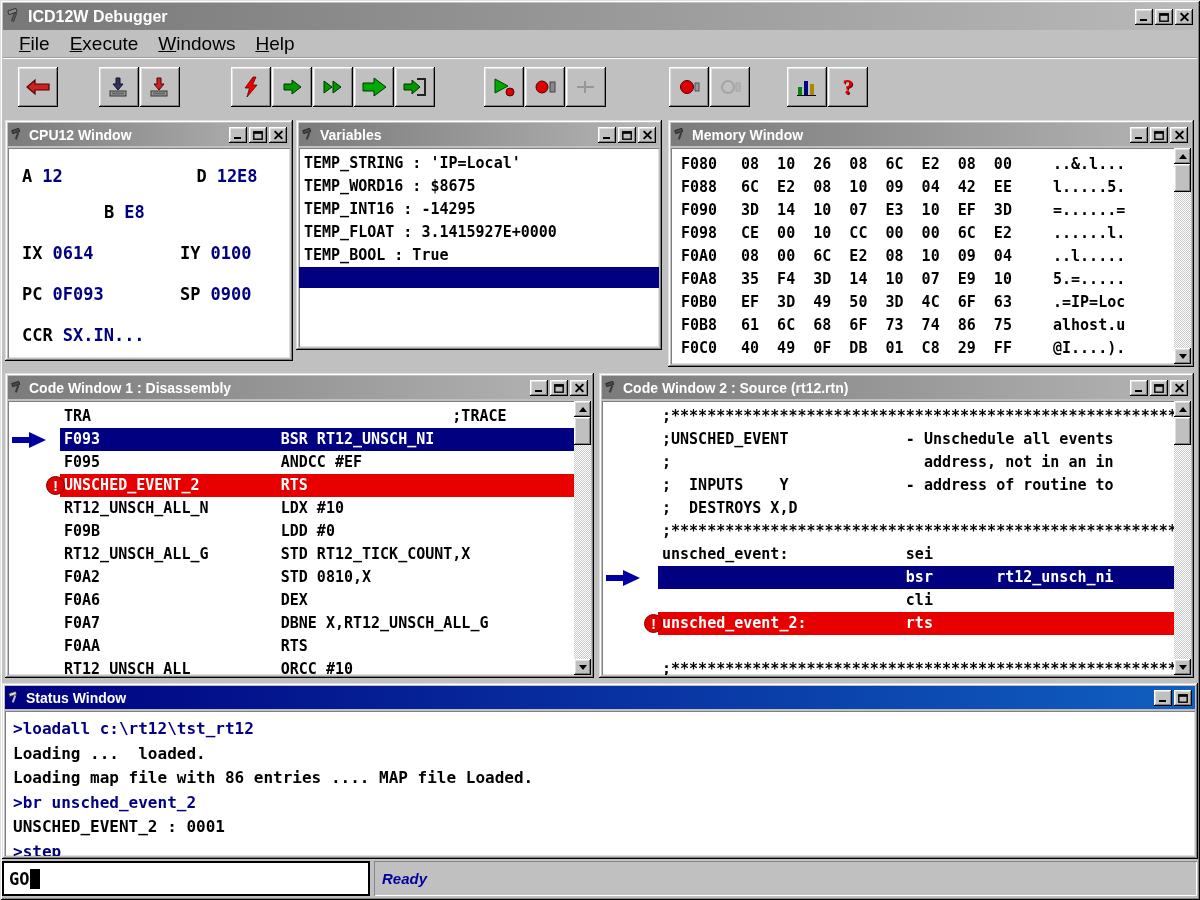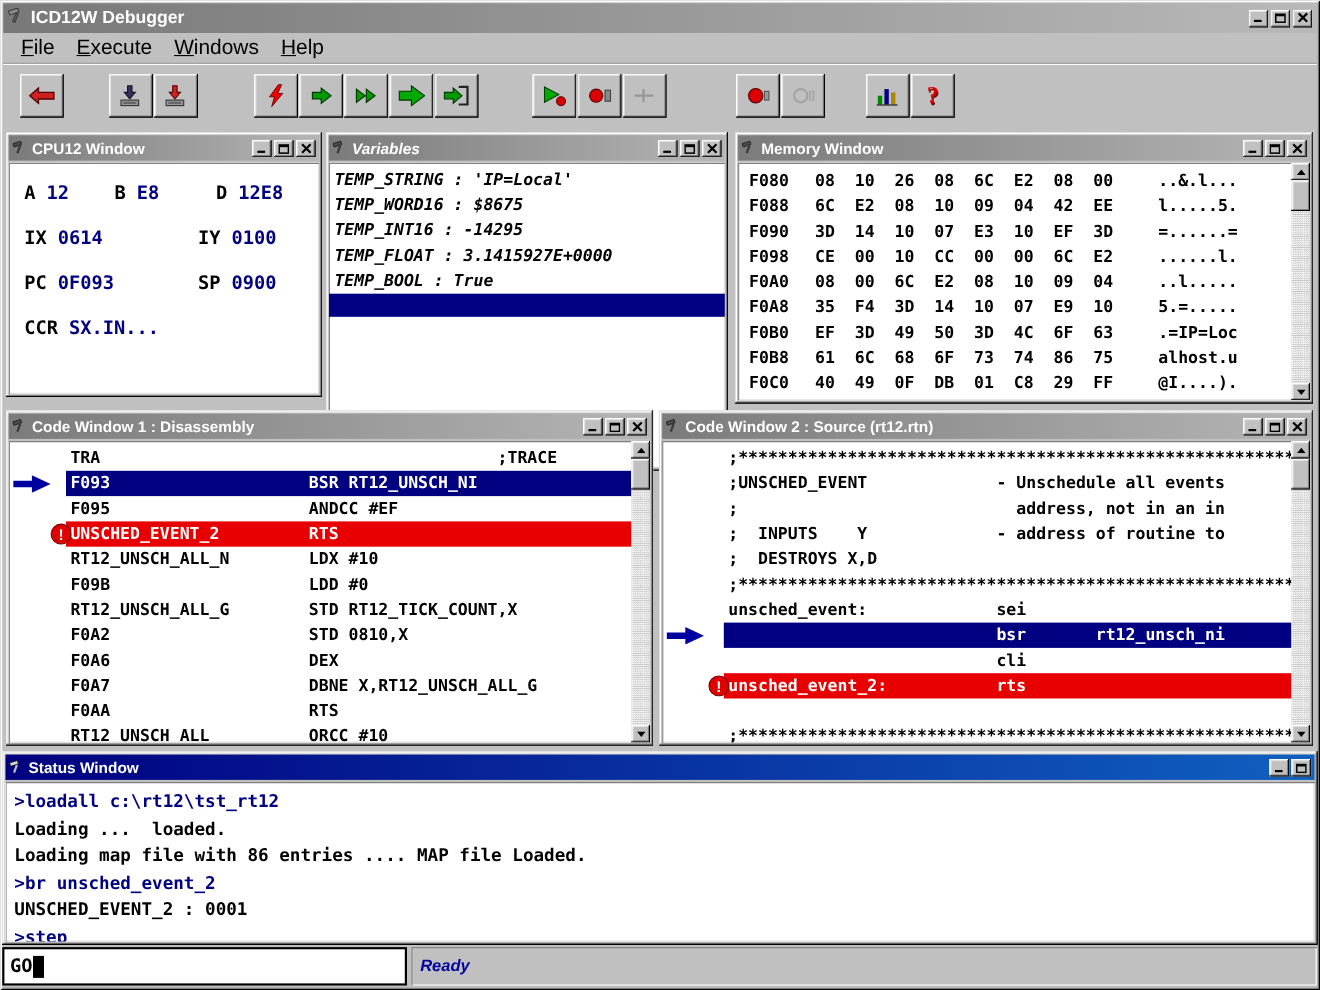--- a/index.html
+++ b/index.html
@@ -105,21 +105,21 @@
     background:#fff; border:2px solid #000; display:flex; align-items:center; padding-left:5px;
     font-family:"DejaVu Sans Mono","Liberation Mono",monospace; font-weight:bold; font-size:17px; }
   .cursor { display:inline-block; width:10px; height:20px; background:#000; margin-left:1px; }
   .status-panel { position:absolute; left:374px; top:861px; right:3px; height:35px;
     background:#c0c0c0; box-shadow: inset 1px 1px 0 #868686, inset -1px -1px 0 #fff;
     display:flex; align-items:center; padding-left:8px;
     color:#0000a0; font-size:15px; font-weight:bold;font-style:italic; }
 
   
   #win-cpu { left:5px;  top:120px; width:288px; height:241px; }
-  #win-var { left:296px; top:120px; width:366px; height:308px;font-style:italic; }
+  #win-var { left:296px; top:120px; width:366px; height:230px; }
   #win-mem { left:668px; top:120px; width:526px; height:247px; }
   #win-cw1 { left:5px;  top:373px; width:589px; height:305px; }
   #win-cw2 { left:599px; top:373px; width:595px; height:305px; }
   #win-status { left:2px; top:683px; width:1196px; height:176px; }
 </style>
 </head>
 <body>
 
 <div id="app">
 
@@ -299,21 +299,21 @@
           </span><span class="win-btn">
             <span><svg width="11" height="10" viewBox="0 0 10 9">
                 <path d="M1.5,1 L8.5,8 M8.5,1 L1.5,8" stroke="#000" stroke-width="1.8"></path>
               </svg></span>
           </span></span>
     </div>
     <div class="client">
       <div id="cpu-rows">
           <div class="cpu-row">
             <span class="cpu-pair" style="min-width: 82px;"><span class="cpu-lab">A</span><span class="cpu-val">12</span></span>
-            <span class="cpu-pair" style="min-width: 82px;"><span class="cpu-lab">B</span><span class="cpu-val">E8</span></span>
+            <span class="cpu-pair" style="min-width: 82px; margin-top: 36px;"><span class="cpu-lab">B</span><span class="cpu-val">E8</span></span>
             <span class="cpu-pair" style="min-width: 82px; text-align: center;"><span class="cpu-lab">D</span><span class="cpu-val">12E8</span></span>
           </div>
           <div class="cpu-row">
             <span class="cpu-pair" style="min-width: 158px;"><span class="cpu-lab">IX</span><span class="cpu-val">0614</span></span>
             <span class="cpu-pair" style="min-width: 158px;"><span class="cpu-lab">IY</span><span class="cpu-val">0100</span></span>
           </div>
           <div class="cpu-row">
             <span class="cpu-pair" style="min-width: 158px;"><span class="cpu-lab">PC</span><span class="cpu-val">0F093</span></span>
             <span class="cpu-pair" style="min-width: 158px;"><span class="cpu-lab">SP</span><span class="cpu-val">0900</span></span>
           </div>

